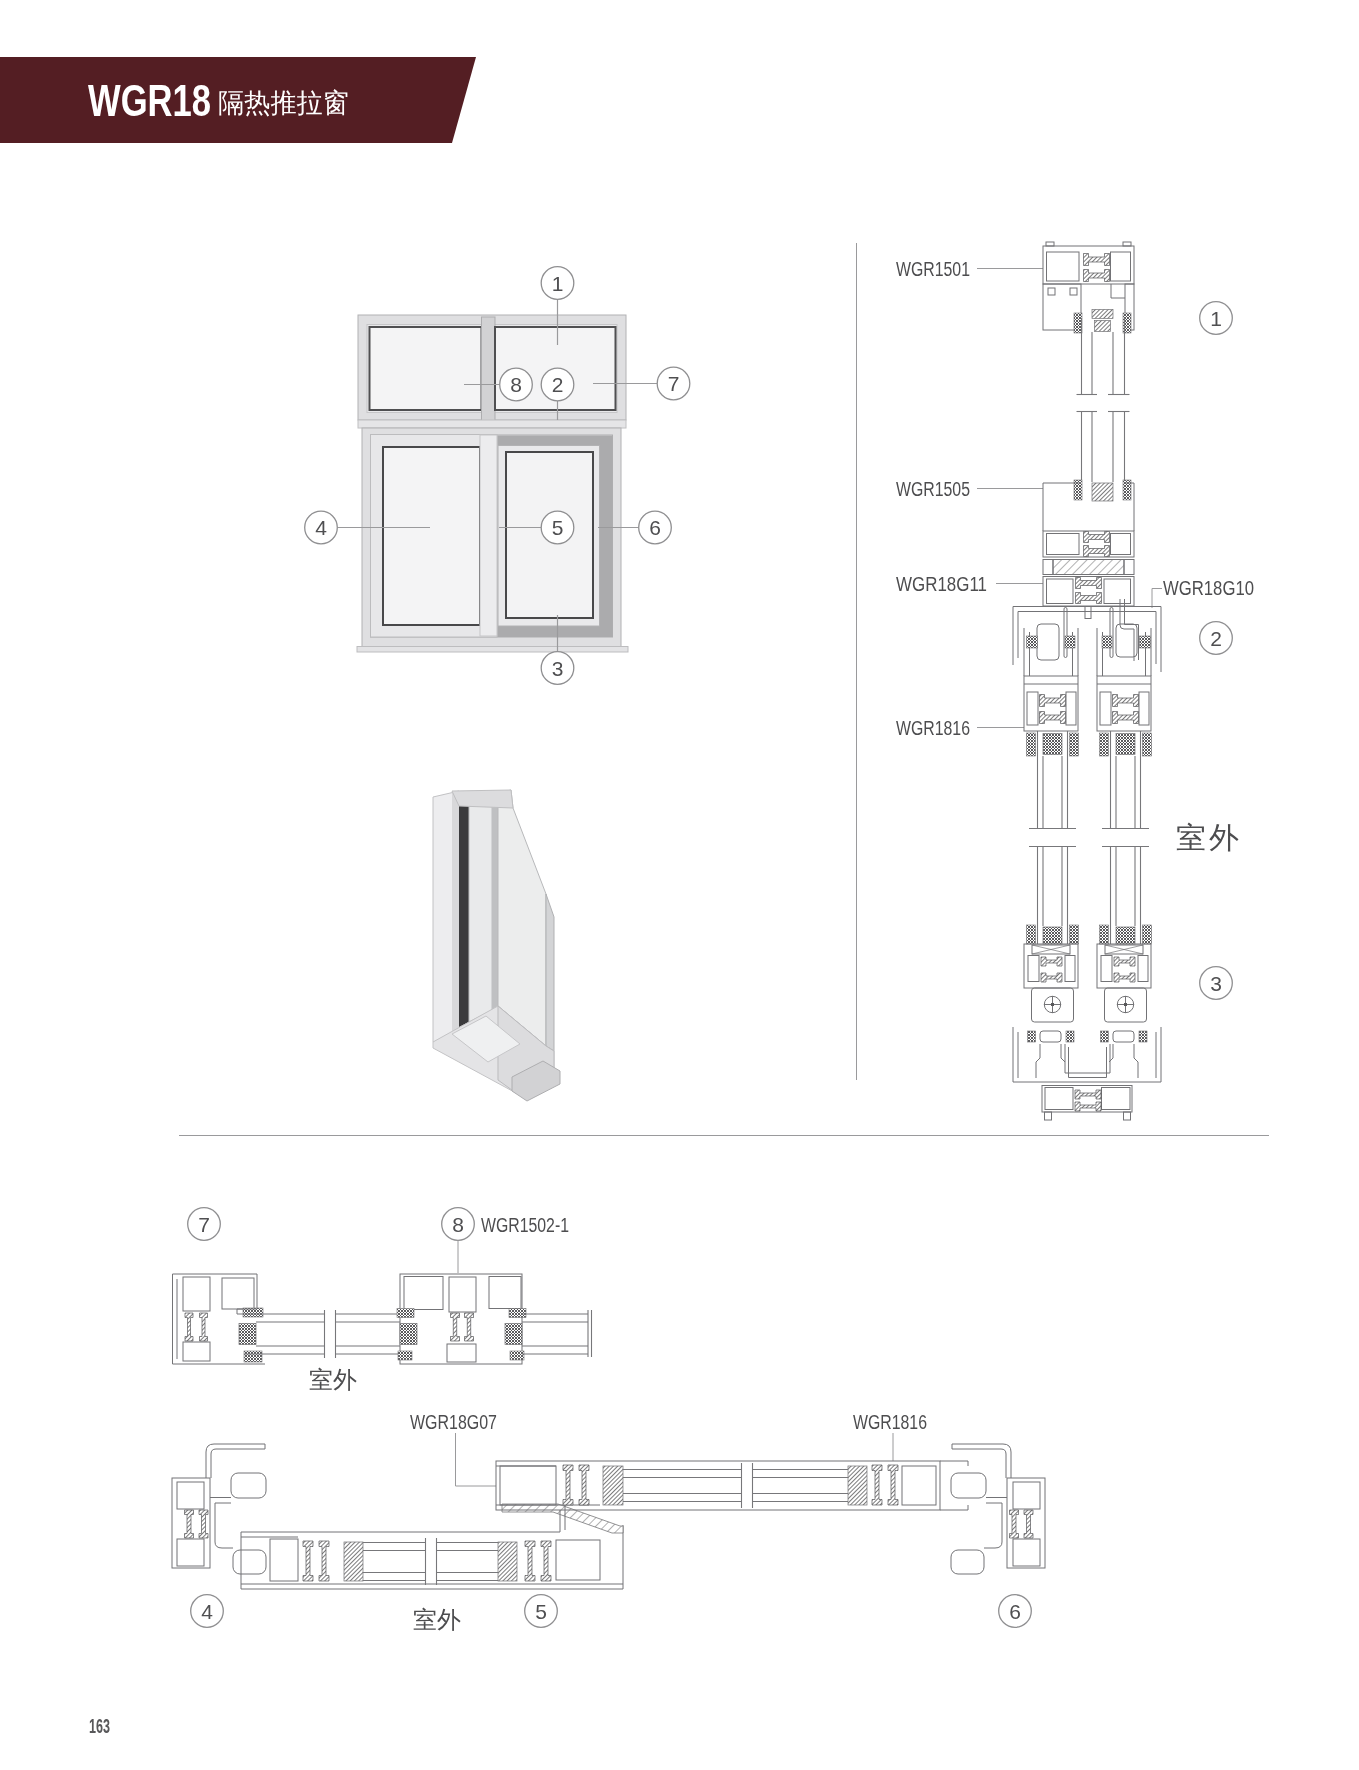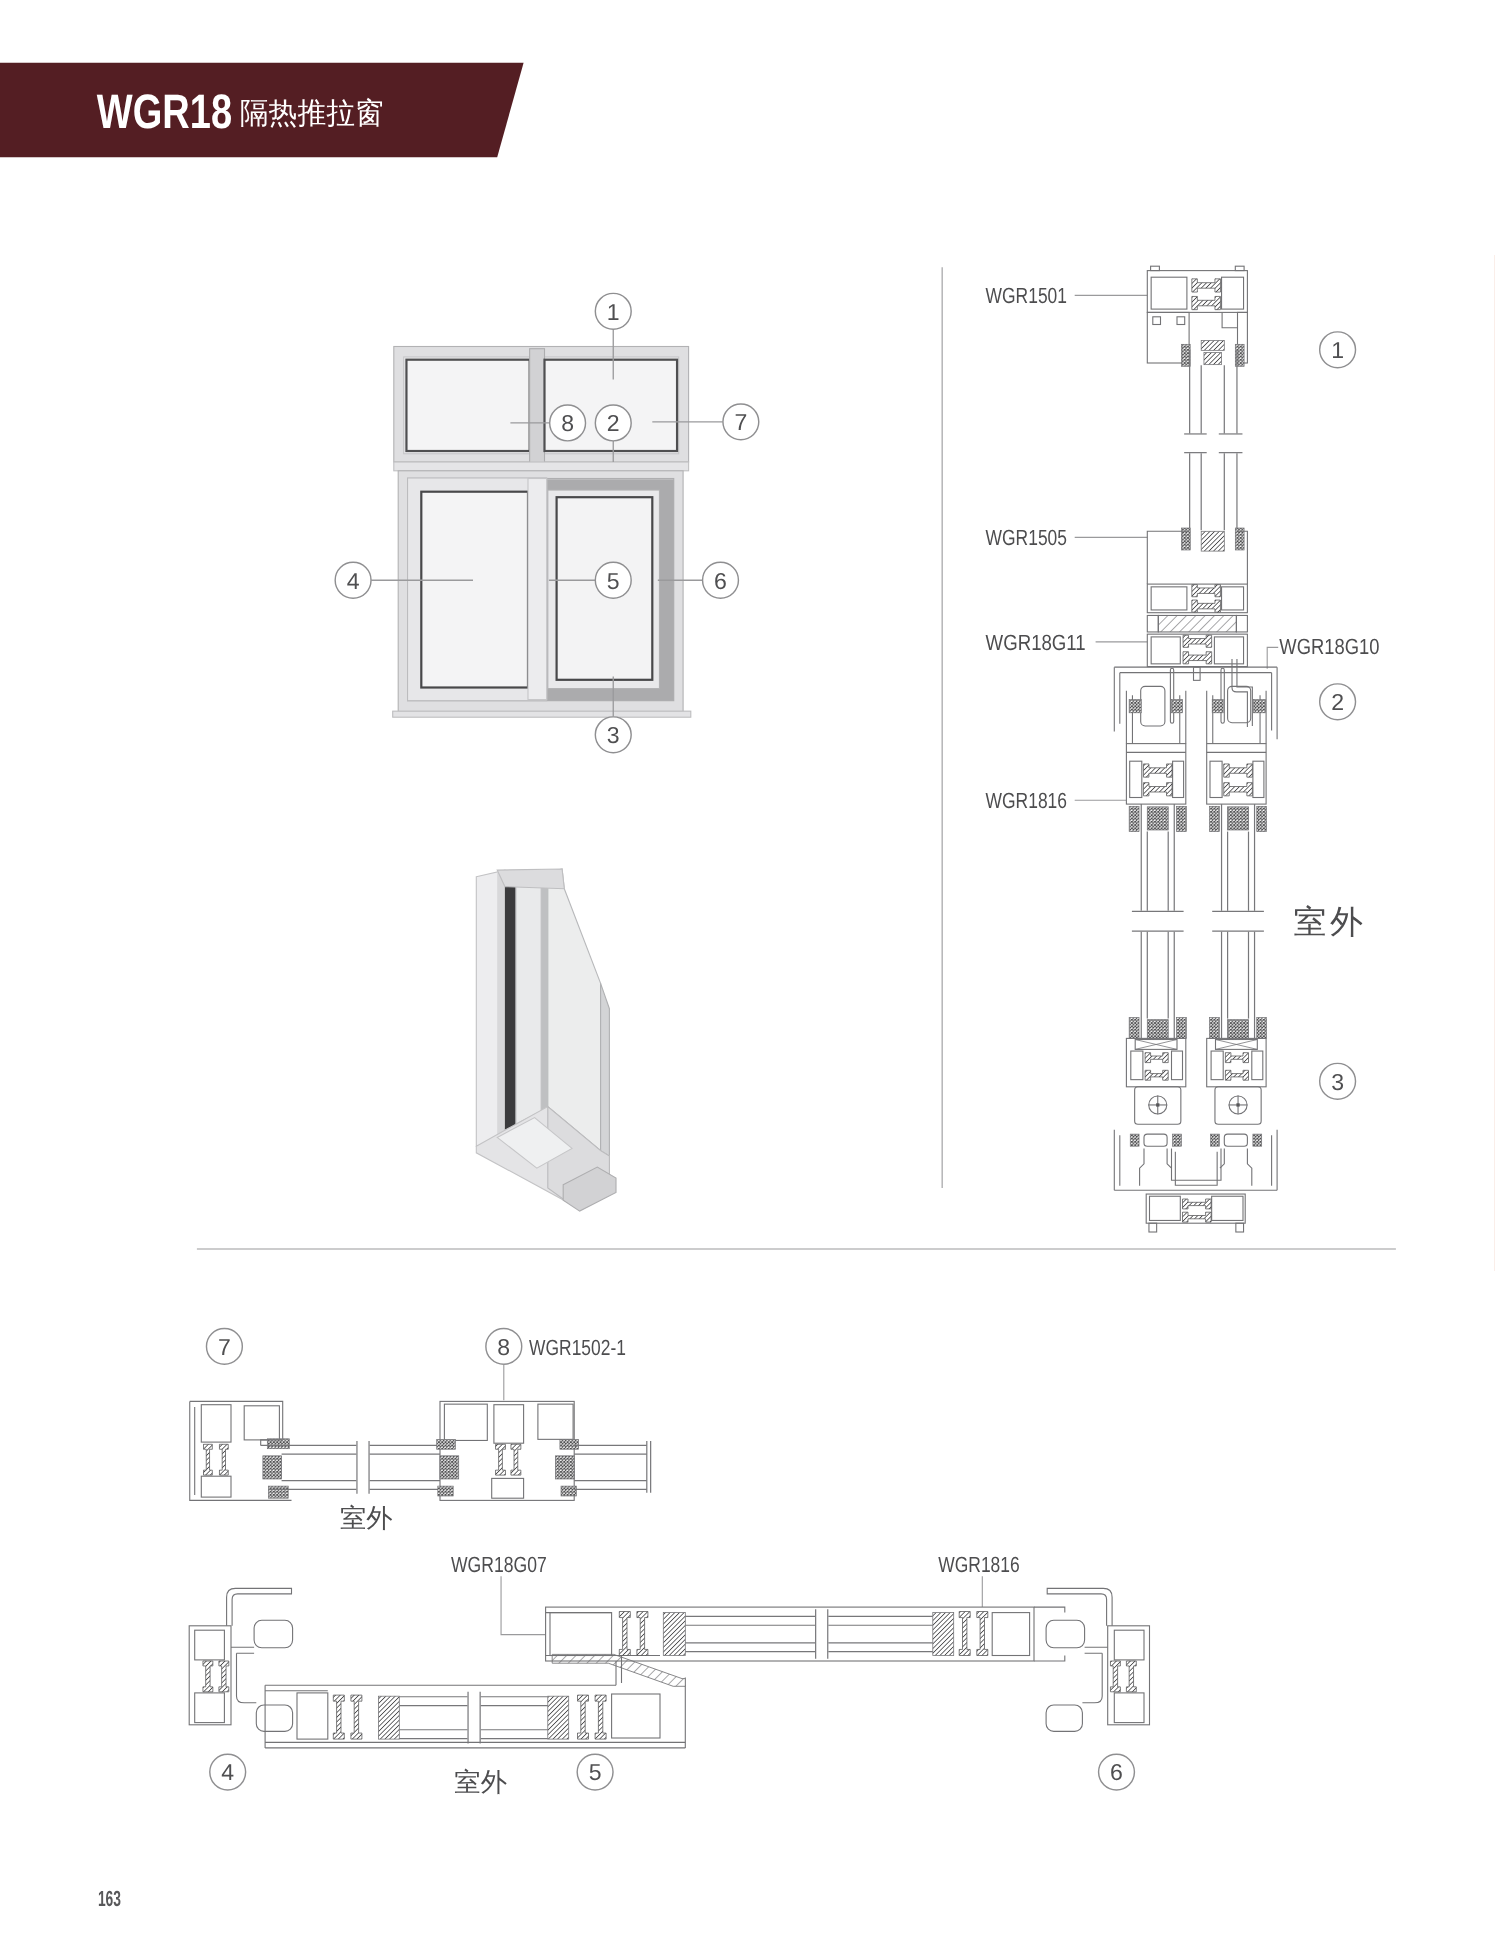--- a/index.html
+++ b/index.html
@@ -1,16 +1,16 @@
 <!DOCTYPE html>
 <html><head>
 <meta charset="utf-8">
 <style>
 html,body{margin:0;padding:0;background:#ffffff;}
-#page{position:relative;width:1359px;height:1770px;background:#c2410c;overflow:hidden;font-family:"Liberation Sans",sans-serif;text-decoration:underline;}
+#page{position:relative;width:1359px;height:1770px;background:#8b5cf6;overflow:hidden;font-family:"Liberation Sans",sans-serif;text-decoration:underline;}
 svg{position:absolute;top:0;left:0;}
 </style>
 </head>
 <body>
 <div id="page">
 <svg width="1359" height="1770" viewBox="0 0 1359 1770">
 <defs>
 <pattern id="hd" patternUnits="userSpaceOnUse" width="3" height="3" patternTransform="rotate(45)">
   <rect width="3" height="3" fill="#ffffff"></rect>
   <line x1="0" y1="0" x2="0" y2="3" stroke="#4d4d4f" stroke-width="1.5"></line>

